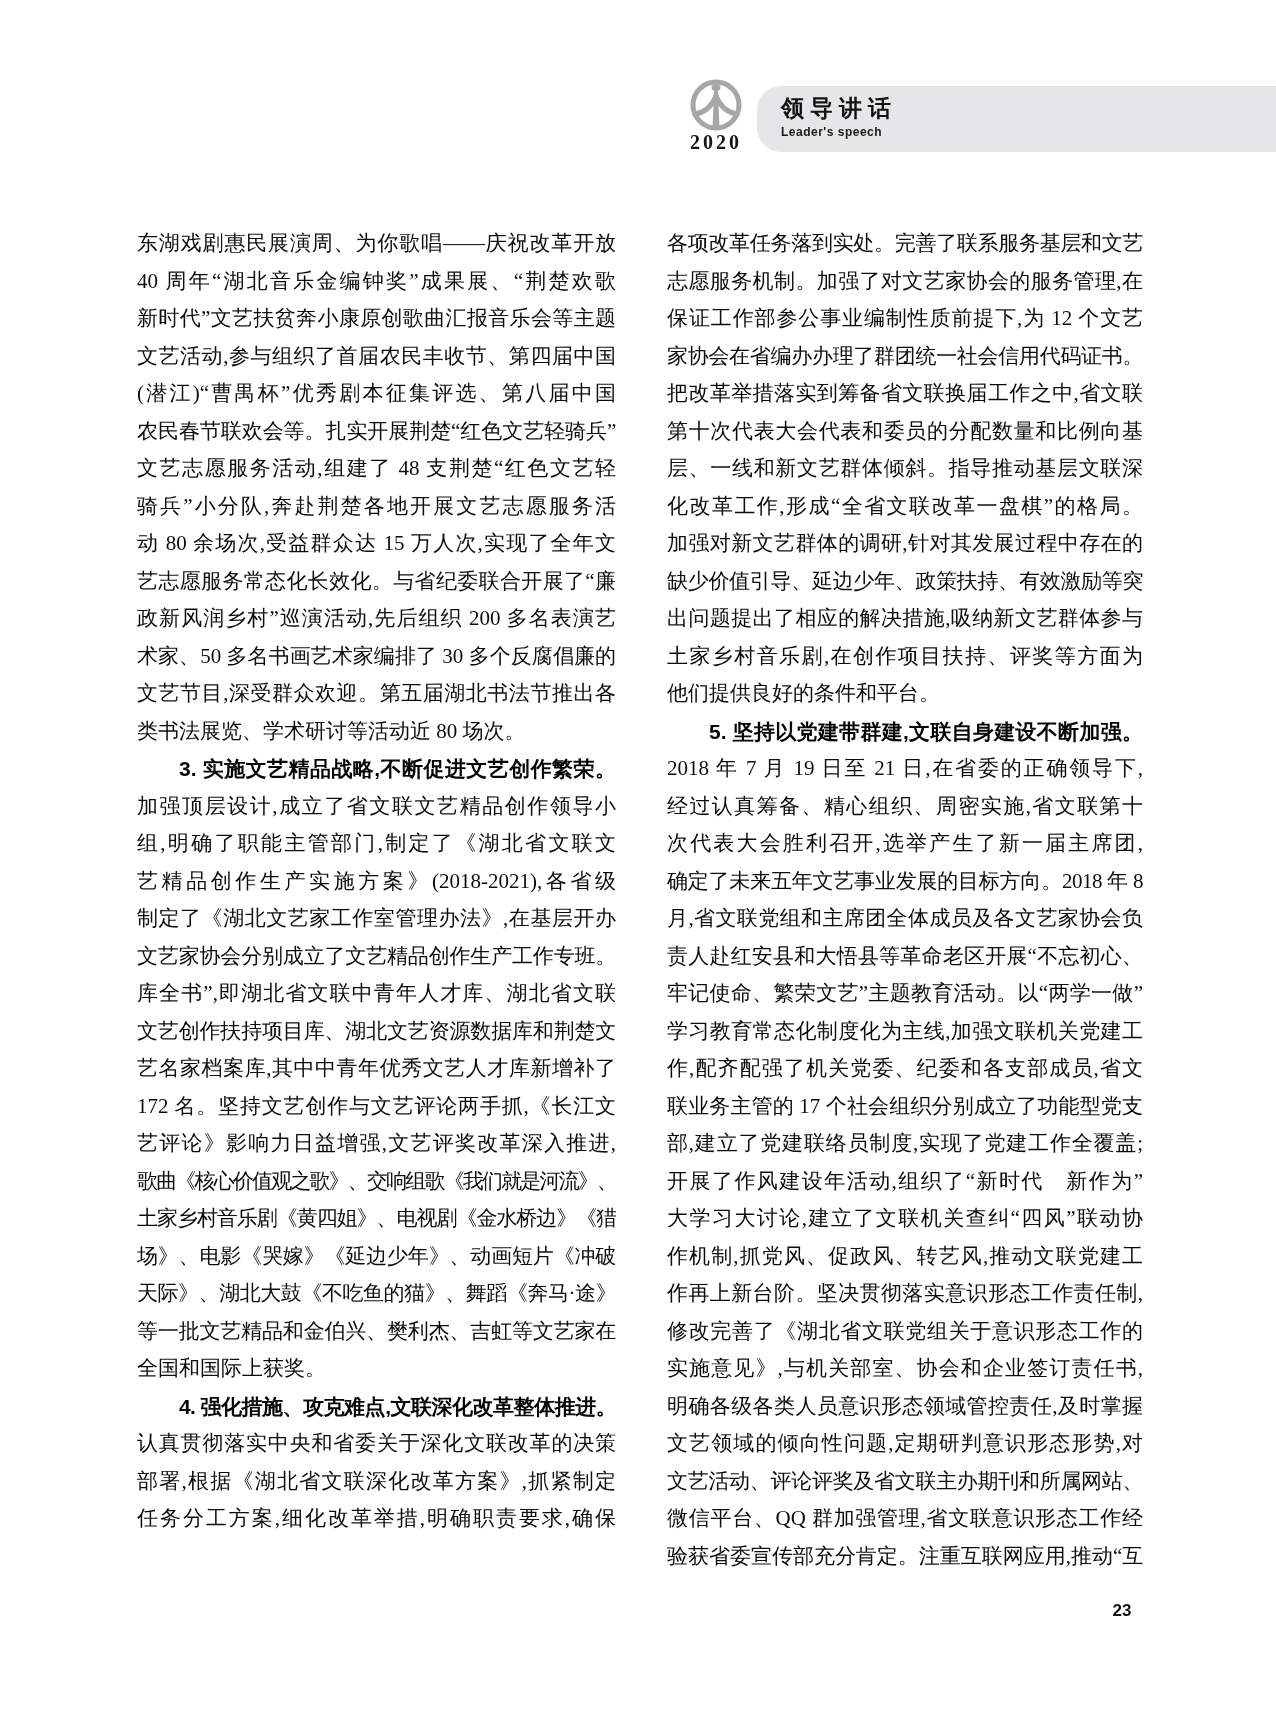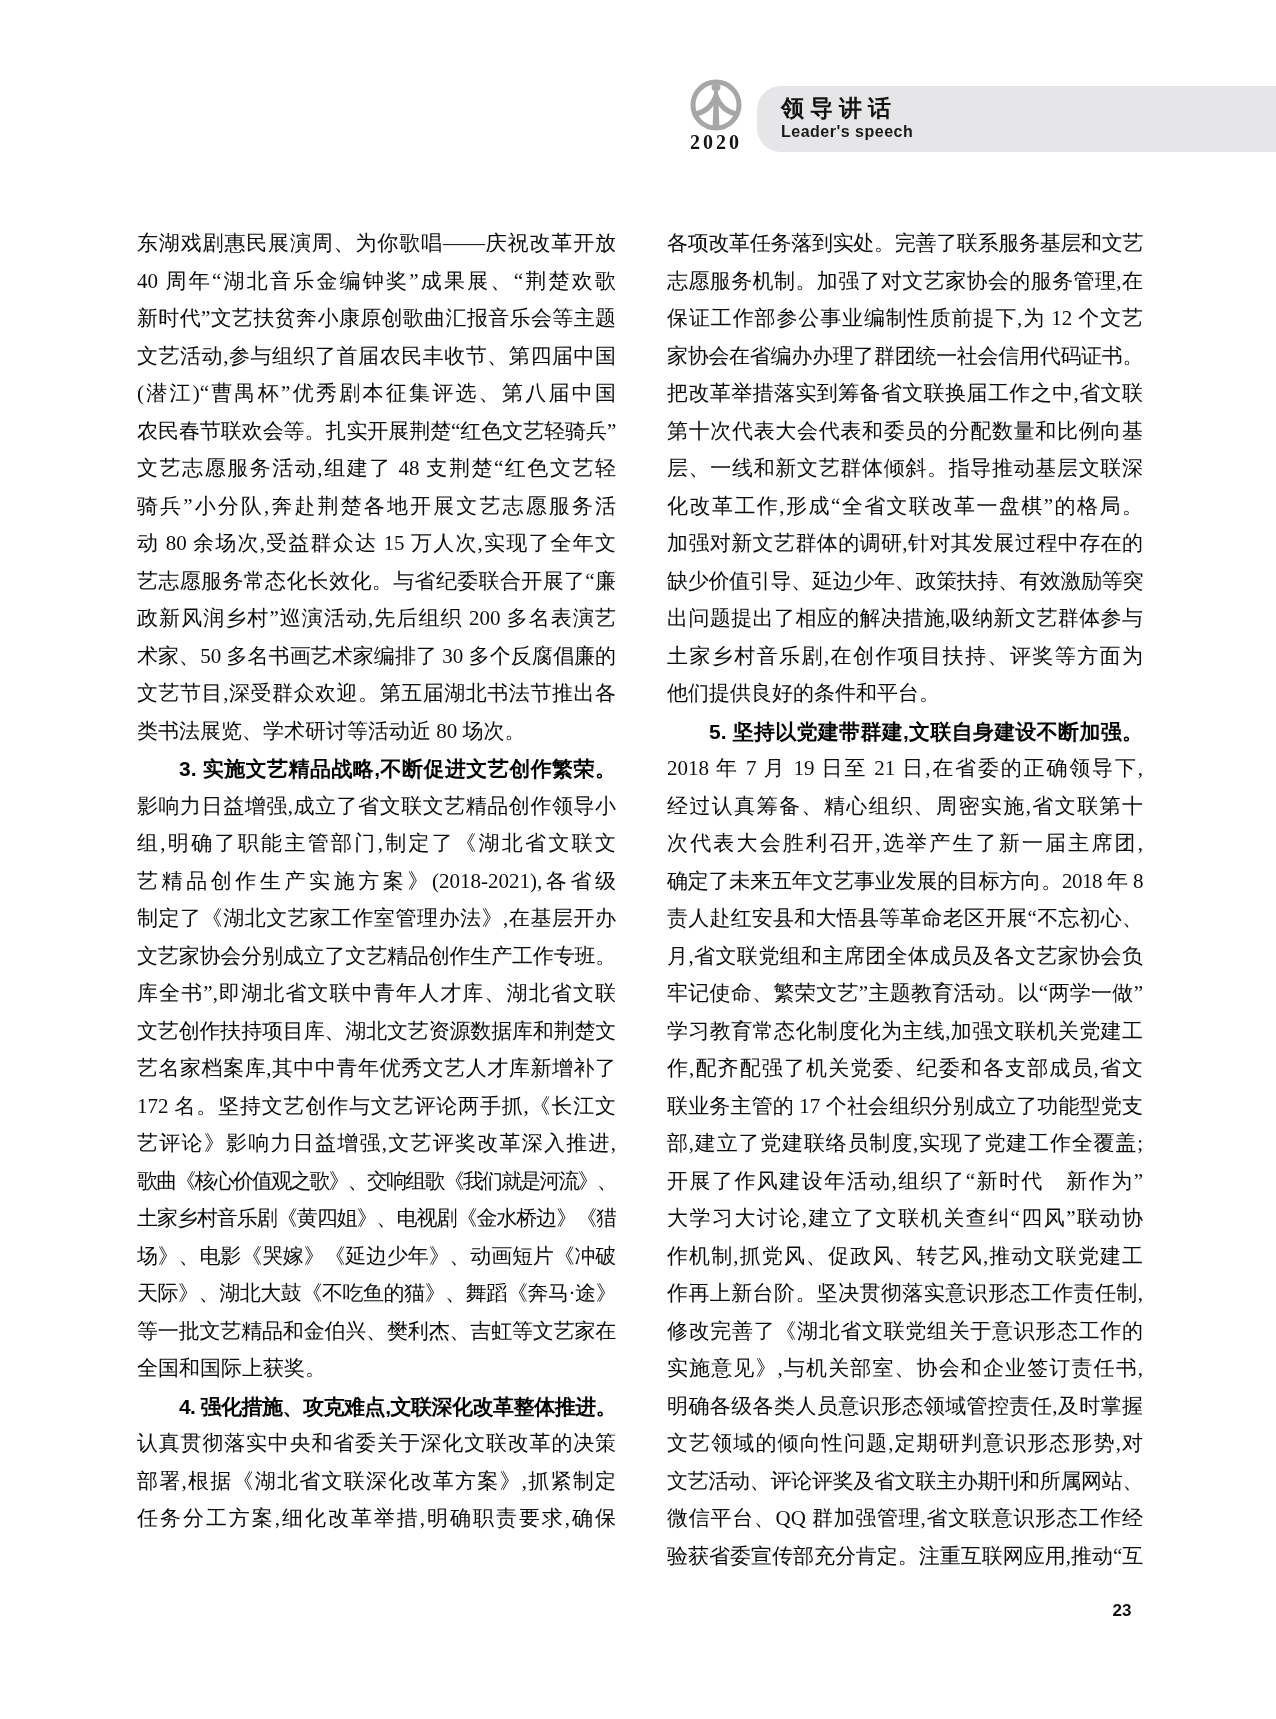--- a/index.html
+++ b/index.html
@@ -17,21 +17,21 @@
     background:#e6e6e8;border-radius:24px 0 0 24px;
     box-sizing:border-box;padding:9px 0 0 24px;
   }
   .band-cn{
     font-family:"Liberation Sans","DejaVu Sans",sans-serif;
     font-weight:bold;font-size:23px;line-height:26px;color:#121212;
     letter-spacing:6px;
   }
   .band-en{
     font-family:"Liberation Sans","DejaVu Sans",sans-serif;
-    font-weight:bold;font-size:16px;line-height:22px;color:#1a1a1a;
+    font-weight:bold;font-size:12px;line-height:22px;color:#1a1a1a;
     letter-spacing:0.5px;
   }
   .logo{position:absolute;left:687px;top:78px;width:58px;height:58px;}
   .year{
     position:absolute;left:676px;top:131px;width:80px;
     text-align:center;font-weight:bold;font-size:20px;color:#141414;
     letter-spacing:3px;
   }
   
   .col{position:absolute;top:225px;width:479px;}
@@ -82,21 +82,21 @@
       <div class="tl" style="letter-spacing: -0.28px;">农民春节联欢会等。扎实开展荆楚“红色文艺轻骑兵”</div>
       <div class="tl" style="">文艺志愿服务活动,组建了 48 支荆楚“红色文艺轻</div>
       <div class="tl" style="">骑兵”小分队,奔赴荆楚各地开展文艺志愿服务活</div>
       <div class="tl" style="">动 80 余场次,受益群众达 15 万人次,实现了全年文</div>
       <div class="tl" style="">艺志愿服务常态化长效化。与省纪委联合开展了“廉</div>
       <div class="tl" style="">政新风润乡村”巡演活动,先后组织 200 多名表演艺</div>
       <div class="tl" style="">术家、50 多名书画艺术家编排了 30 多个反腐倡廉的</div>
       <div class="tl" style="">文艺节目,深受群众欢迎。第五届湖北书法节推出各</div>
       <div class="tl last" style="">类书法展览、学术研讨等活动近 80 场次。</div>
       <div class="tl hd ind" style="">3. 实施文艺精品战略,不断促进文艺创作繁荣。</div>
-      <div class="tl" style="">影响力日益增强,成立了省文联文艺精品创作领导小</div>
+      <div class="tl" style="">加强顶层设计,成立了省文联文艺精品创作领导小</div>
       <div class="tl" style="">组,明确了职能主管部门,制定了《湖北省文联文</div>
       <div class="tl" style="">艺精品创作生产实施方案》(2018-2021),各省级</div>
       <div class="tl" style="">制定了《湖北文艺家工作室管理办法》,在基层开办</div>
       <div class="tl" style="letter-spacing: -0.37px;">文艺家协会分别成立了文艺精品创作生产工作专班。</div>
       <div class="tl" style="">库全书”,即湖北省文联中青年人才库、湖北省文联</div>
       <div class="tl" style="letter-spacing: -0.37px;">文艺创作扶持项目库、湖北文艺资源数据库和荆楚文</div>
       <div class="tl" style="">艺名家档案库,其中中青年优秀文艺人才库新增补了</div>
       <div class="tl" style="">172 名。坚持文艺创作与文艺评论两手抓,《长江文</div>
       <div class="tl" style="">艺评论》影响力日益增强,文艺评奖改革深入推进,</div>
       <div class="tl" style="letter-spacing: -2.04px;">歌曲《核心价值观之歌》、交响组歌《我们就是河流》、</div>
@@ -122,22 +122,22 @@
       <div class="tl" style="">加强对新文艺群体的调研,针对其发展过程中存在的</div>
       <div class="tl" style="letter-spacing: -0.5px;">缺少价值引导、延边少年、政策扶持、有效激励等突</div>
       <div class="tl" style="">出问题提出了相应的解决措施,吸纳新文艺群体参与</div>
       <div class="tl" style="">土家乡村音乐剧,在创作项目扶持、评奖等方面为</div>
       <div class="tl last" style="">他们提供良好的条件和平台。</div>
       <div class="tl hd ind" style="">5. 坚持以党建带群建,文联自身建设不断加强。</div>
       <div class="tl" style="">2018 年 7 月 19 日至 21 日,在省委的正确领导下,</div>
       <div class="tl" style="">经过认真筹备、精心组织、周密实施,省文联第十</div>
       <div class="tl" style="">次代表大会胜利召开,选举产生了新一届主席团,</div>
       <div class="tl" style="letter-spacing: -0.46px;">确定了未来五年文艺事业发展的目标方向。2018 年 8</div>
+      <div class="tl" style="">月,省文联党组和主席团全体成员及各文艺家协会负</div>
       <div class="tl" style="">责人赴红安县和大悟县等革命老区开展“不忘初心、</div>
-      <div class="tl" style="">月,省文联党组和主席团全体成员及各文艺家协会负</div>
       <div class="tl" style="">牢记使命、繁荣文艺”主题教育活动。以“两学一做”</div>
       <div class="tl" style="">学习教育常态化制度化为主线,加强文联机关党建工</div>
       <div class="tl" style="">作,配齐配强了机关党委、纪委和各支部成员,省文</div>
       <div class="tl" style="">联业务主管的 17 个社会组织分别成立了功能型党支</div>
       <div class="tl" style="">部,建立了党建联络员制度,实现了党建工作全覆盖;</div>
       <div class="tl" style="">开展了作风建设年活动,组织了“新时代　新作为”</div>
       <div class="tl" style="">大学习大讨论,建立了文联机关查纠“四风”联动协</div>
       <div class="tl" style="">作机制,抓党风、促政风、转艺风,推动文联党建工</div>
       <div class="tl" style="">作再上新台阶。坚决贯彻落实意识形态工作责任制,</div>
       <div class="tl" style="">修改完善了《湖北省文联党组关于意识形态工作的</div>

